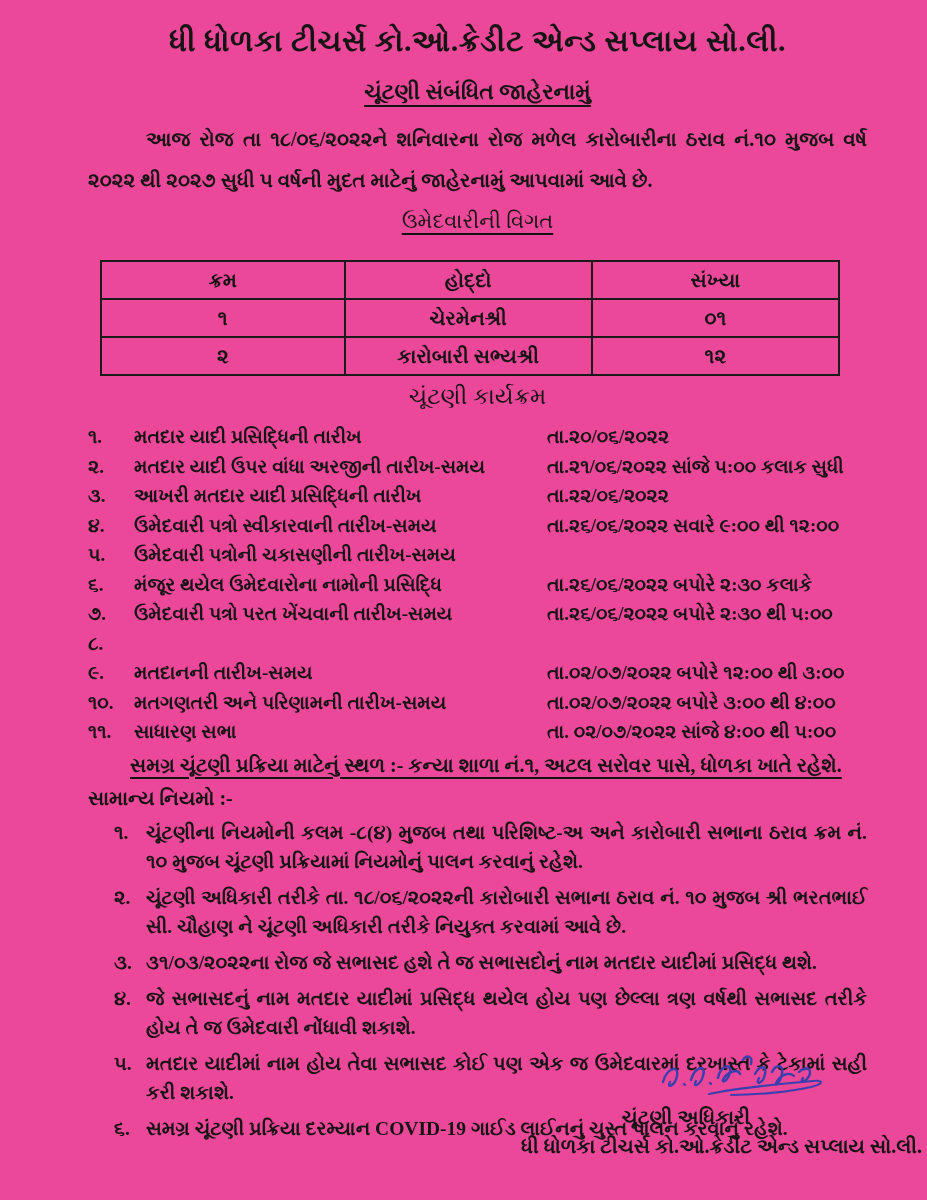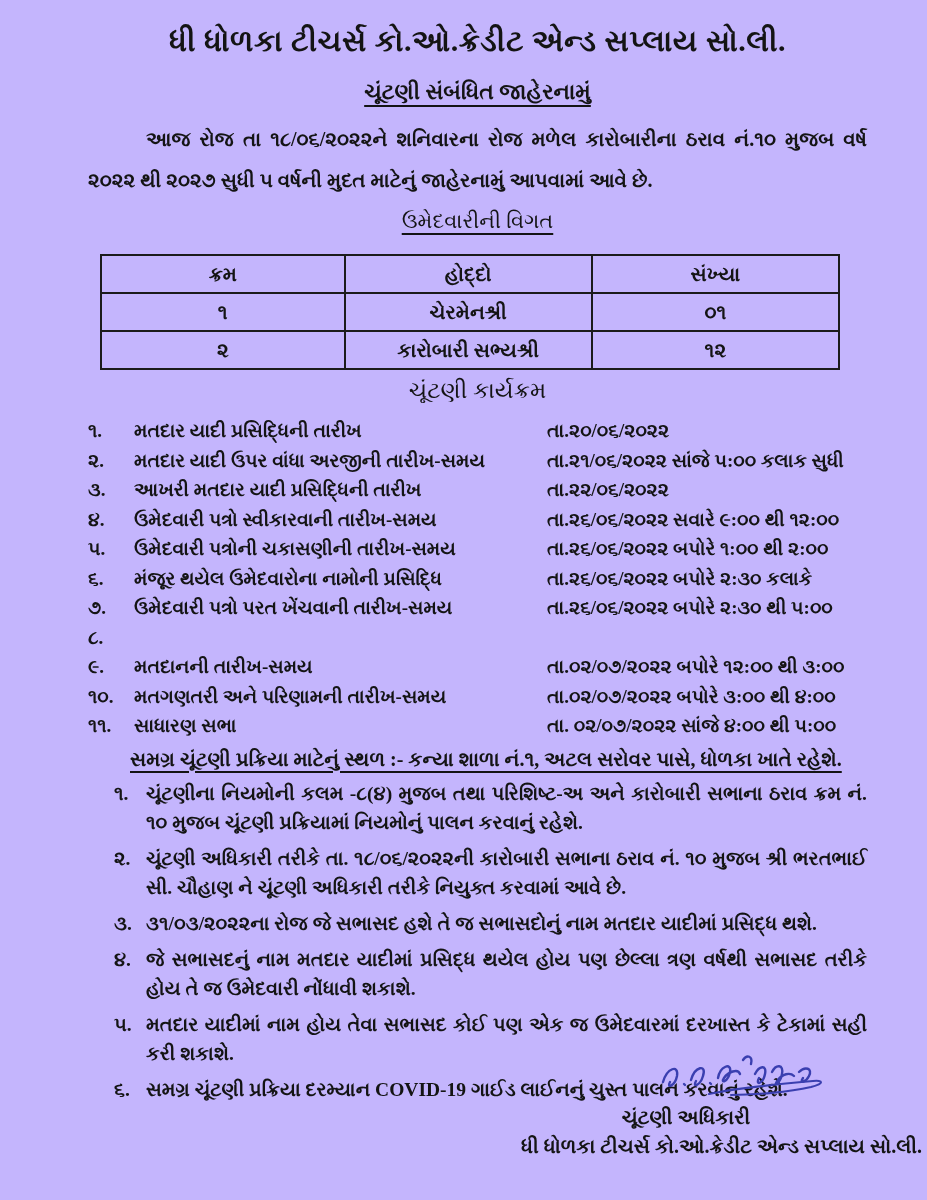--- a/index.html
+++ b/index.html
@@ -1,18 +1,18 @@
 <!DOCTYPE html>
 <html><head>
 <meta charset="utf-8">
 <style>
   html,body{margin:0;padding:0;background:#ffffff;}
   .page{
     width:927px;height:1200px;box-sizing:border-box;overflow:hidden;
-    background:#c4b5fd;color:#141414;position:relative;
+    background:#ec4899;color:#141414;position:relative;
     font-family:"Liberation Serif","DejaVu Serif",serif;
     padding:24px 60px 0 88px;
   }
   .center{text-align:center;}
   .org-title{
     font-size:30px;font-weight:700;margin:0;letter-spacing:0.5px;
   }
   .notice-subtitle{
     font-size:22px;font-weight:700;margin:20px 0 0 0;
     text-decoration:underline;text-underline-offset:6px;
@@ -20,21 +20,21 @@
   .intro{
     font-size:20px;font-weight:600;line-height:2.05;margin:14px 0 0 0;
     text-indent:58px;text-align:justify;
   }
   .section-heading{
     font-size:21px;font-weight:400;margin:8px 0 0 0;
     text-decoration:underline;text-underline-offset:5px;
   }
   .section-heading.big{font-size:23px;text-decoration:none;}
   table.candidacy{
-    border-collapse:collapse;margin:20px 0 0 12px;width:740px;
+    border-collapse:collapse;margin:26px 0 0 12px;width:740px;
     font-size:20px;font-weight:600;
   }
   table.candidacy th,table.candidacy td{
     border:2px solid #1b1b1b;text-align:center;padding:4px 6px;height:28px;
   }
   .schedule{margin:12px 0 0 0;}
   .srow{
     display:grid;grid-template-columns:46px 413px 1fr;
     font-size:19px;font-weight:600;line-height:29.5px;
   }
@@ -111,21 +111,20 @@
       <span>તા.૨૨/૦૬/૨૦૨૨</span>
     </div>
     <div class="srow">
       <span>૪.</span>
       <span>ઉમેદવારી પત્રો સ્વીકારવાની તારીખ-સમય</span>
       <span>તા.૨૬/૦૬/૨૦૨૨ સવારે ૯:૦૦ થી ૧૨:૦૦</span>
     </div>
     <div class="srow">
       <span>૫.</span>
       <span>ઉમેદવારી પત્રોની ચકાસણીની તારીખ-સમય</span>
-      <span>તા.૨૬/૦૬/૨૦૨૨ બપોરે ૧:૦૦ થી ૨:૦૦</span>
     </div>
     <div class="srow">
       <span>૬.</span>
       <span>મંજૂર થયેલ ઉમેદવારોના નામોની પ્રસિદ્ધિ</span>
       <span>તા.૨૬/૦૬/૨૦૨૨ બપોરે ૨:૩૦ કલાકે</span>
     </div>
     <div class="srow">
       <span>૭.</span>
       <span>ઉમેદવારી પત્રો પરત ખેંચવાની તારીખ-સમય</span>
       <span>તા.૨૬/૦૬/૨૦૨૨ બપોરે ૨:૩૦ થી ૫:૦૦</span>
@@ -145,20 +144,21 @@
     </div>
     <div class="srow">
       <span>૧૧.</span>
       <span>સાધારણ સભા</span>
       <span>તા. ૦૨/૦૭/૨૦૨૨ સાંજે ૪:૦૦ થી ૫:૦૦</span>
     </div>
   </div>
 
   <p class="venue">સમગ્ર ચૂંટણી પ્રક્રિયા માટેનું સ્થળ :- કન્યા શાળા નં.૧, અટલ સરોવર પાસે, ધોળકા ખાતે રહેશે.</p>
 
+  <p class="rules-heading">સામાન્ય નિયમો :-</p>
 
   <div class="rules">
     <div class="rrow">
       <span>૧.</span>
       <span>ચૂંટણીના નિયમોની કલમ -૮(૪) મુજબ તથા પરિશિષ્ટ-અ અને કારોબારી સભાના ઠરાવ ક્રમ નં. ૧૦ મુજબ ચૂંટણી પ્રક્રિયામાં નિયમોનું પાલન કરવાનું રહેશે.</span>
     </div>
     <div class="rrow">
       <span>૨.</span>
       <span>ચૂંટણી અધિકારી તરીકે તા. ૧૮/૦૬/૨૦૨૨ની કારોબારી સભાના ઠરાવ નં. ૧૦ મુજબ શ્રી ભરતભાઈ સી. ચૌહાણ ને ચૂંટણી અધિકારી તરીકે નિયુક્ત કરવામાં આવે છે.</span>
     </div>

